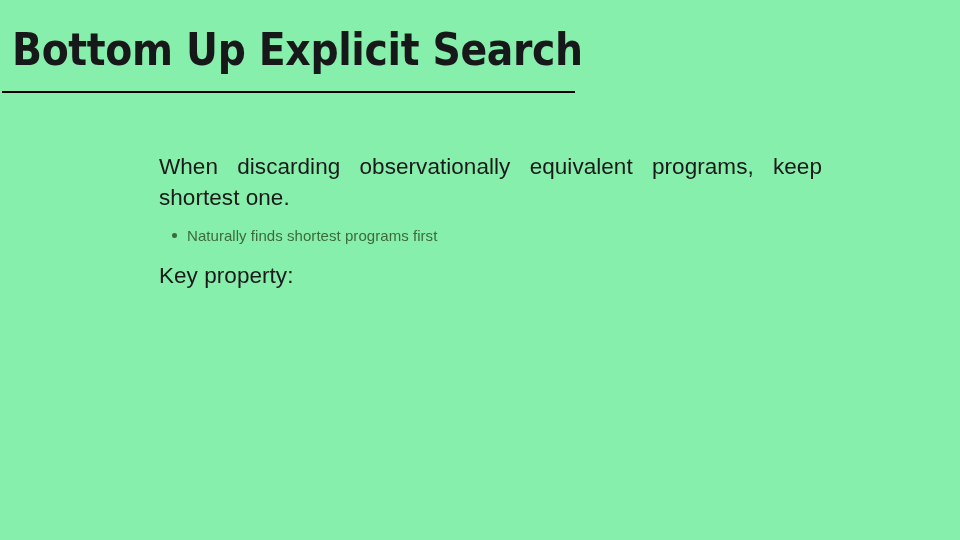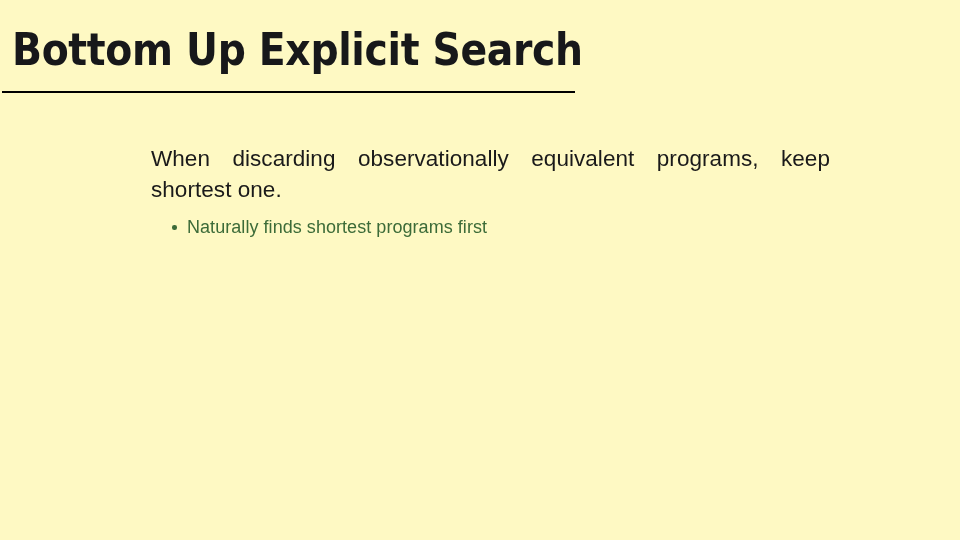--- a/index.html
+++ b/index.html
@@ -5,21 +5,21 @@
   html, body {
     margin: 0;
     padding: 0;
     background: #ffffff;
   }
 
   .slide {
     position: relative;
     width: 960px;
     height: 540px;
-    background: #fef9c3;
+    background: #86efac;
     overflow: hidden;
     font-family: "Liberation Sans", "DejaVu Sans", sans-serif;
     -webkit-font-smoothing: antialiased;
   }
 
   
   .slide-title {
     position: absolute;
     left: 12px;
     top: 22px;
@@ -51,21 +51,21 @@
     top: 143px;
     width: 679px;
   }
 
   .level1 {
     font-size: 22.5px;
     line-height: 31px;
     color: #1a1a1a;
     text-align: justify;
     text-justify: inter-word;
-    margin: 0;
+    margin: 8px;
     letter-spacing: 0.05px;
   }
 
   .para-keep {
     margin-bottom: 9px;
   }
 
   .key-property {
     margin-top: 0;
     margin-bottom: 7px;
@@ -74,21 +74,21 @@
   
   .bullet-list {
     list-style: none;
     margin: 0;
     padding: 0;
   }
 
   .bullet-item {
     position: relative;
     padding-left: 36px;
-    font-size: 18px;
+    font-size: 15px;
     line-height: 27px;
     color: #3c6b38;
     text-align: justify;
     text-justify: inter-word;
     letter-spacing: 0.05px;
   }
 
   .bullet-item.justified-last-line::after {
     content: "";
     display: inline-block;
@@ -122,16 +122,17 @@
 
     <p class="level1 para-keep">When discarding observationally equivalent programs, keep shortest one.</p>
 
     <ul class="bullet-list">
       <li class="bullet-item bullet-sub-first">
         <span class="bullet-marker"></span>
         <span>Naturally finds shortest programs first</span>
       </li>
     </ul>
 
+    <p class="level1 key-property">Key property:</p>
 
 
   </div>
 </div>
 
 </body></html>

